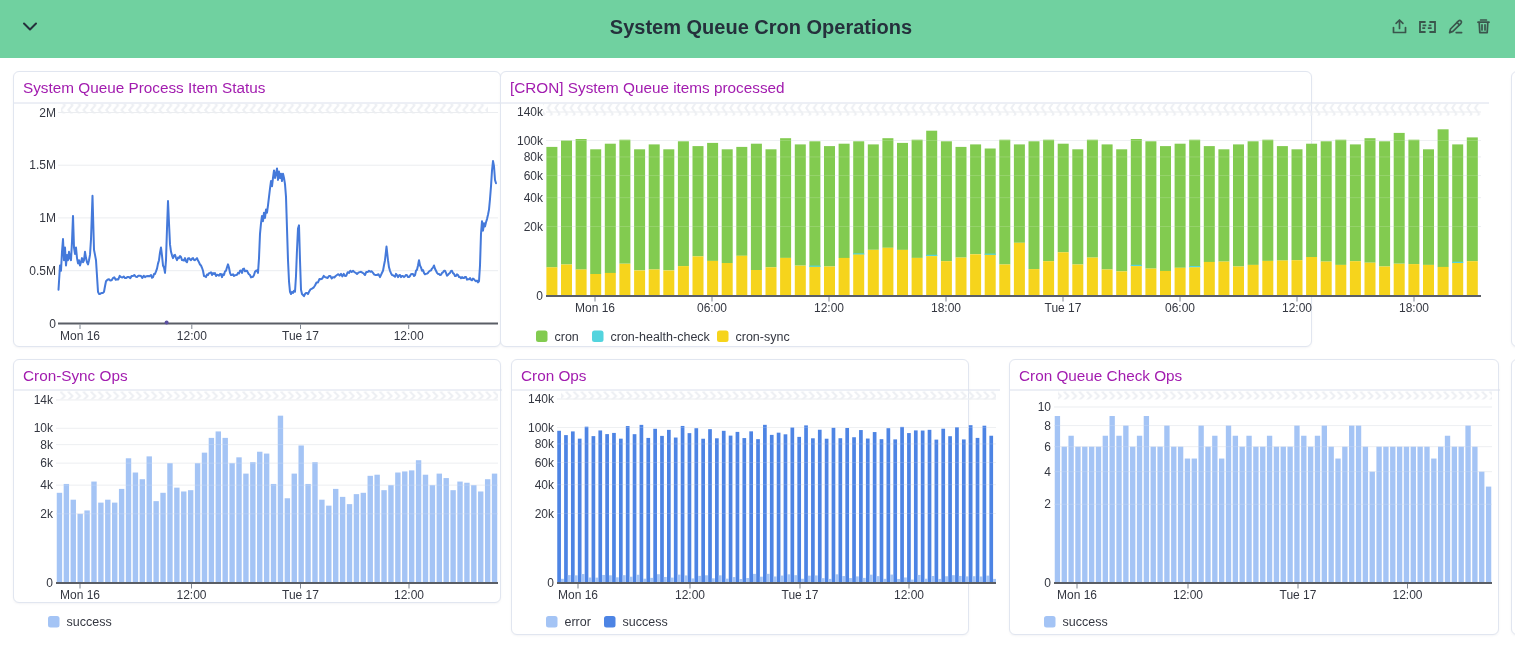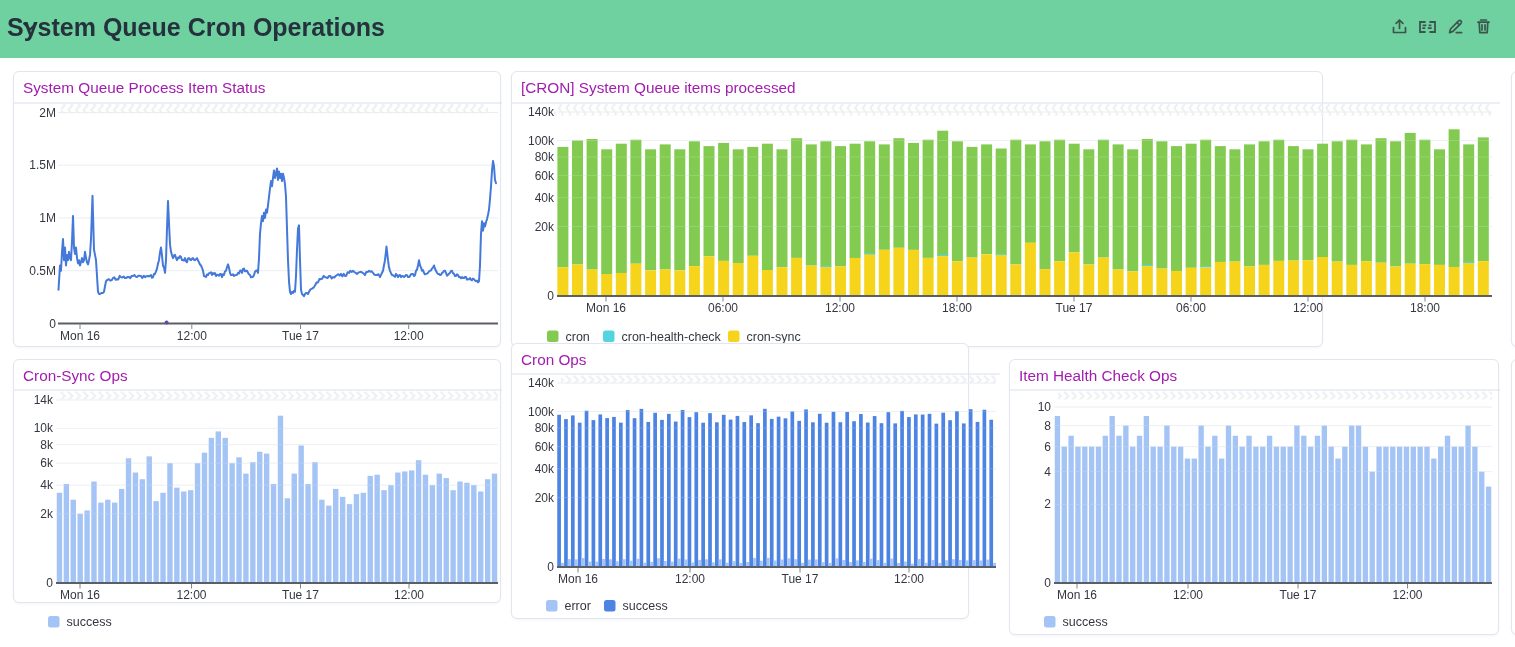--- a/index.html
+++ b/index.html
@@ -1,18 +1,18 @@
 <!DOCTYPE html>
 <html><head><meta charset="utf-8"><style>
 * { margin:0; padding:0; box-sizing:border-box; }
 html,body { width:1515px; height:647px; overflow:hidden; background:#fff;
   font-family:"Liberation Sans", sans-serif; }
 .header { position:absolute; left:0; top:0; width:1515px; height:58px; background:#70d1a0; }
 .htitle { position:absolute; left:0; top:0; width:1515px; height:58px; line-height:55px;
-  font-size:25px; font-weight:700; padding-left:7px; color:#25313c; }
+  text-align:center; font-size:20px; font-weight:700; padding-left:7px; color:#25313c; }
 .panel { position:absolute; background:#fff; border:1px solid #e1e6f0; border-radius:6px;
   box-shadow:0 1px 2px rgba(110,120,140,0.08); }
 .ptitle { position:absolute; top:7px; font-size:15.3px; line-height:17px; color:#a21caf; }
 </style></head>
 <body>
 <svg width="0" height="0" style="position:absolute">
   <defs>
     <pattern id="hatchA" width="7.6" height="9.5" patternUnits="userSpaceOnUse">
       <path d="M1.2 0 L5.3 4.75 L1.2 9.5" stroke="#edeff3" stroke-width="2" fill="none" stroke-linejoin="round" stroke-linecap="round"></path>
     </pattern>
@@ -66,21 +66,21 @@
 <line x1="177.8" y1="252.5" x2="177.8" y2="257.0" stroke="#7f8691" stroke-width="1"></line>
 <text x="177.8" y="268.0" font-size="12" text-anchor="middle" fill="#343741" font-weight="400">12:00</text>
 <line x1="286.5" y1="252.5" x2="286.5" y2="257.0" stroke="#7f8691" stroke-width="1"></line>
 <text x="286.5" y="268.0" font-size="12" text-anchor="middle" fill="#343741" font-weight="400">Tue 17</text>
 <line x1="394.7" y1="252.5" x2="394.7" y2="257.0" stroke="#7f8691" stroke-width="1"></line>
 <text x="394.7" y="268.0" font-size="12" text-anchor="middle" fill="#343741" font-weight="400">12:00</text>
 <polyline points="44.5,217.7 46.0,193.5 47.0,198.8 48.0,179.8 49.0,167.1 50.0,188.2 51.0,175.5 52.0,193.5 53.0,182.9 54.0,188.2 55.0,179.8 56.0,186.1 57.0,188.2 58.0,169.2 59.0,143.9 60.0,175.5 61.0,181.9 62.0,175.5 63.0,186.1 64.0,191.4 65.0,188.2 66.0,193.5 67.0,190.3 68.0,186.1 69.0,190.3 70.0,188.2 71.0,179.8 72.0,186.1 73.0,190.3 74.0,192.4 75.0,188.2 76.0,182.9 77.0,167.1 78.5,123.8 80.0,177.7 81.0,182.9 82.0,188.2 83.0,204.0 84.0,219.8 85.0,221.9 86.0,222.0 87.0,221.3 88.0,220.9 89.0,220.9 90.0,219.8 91.0,214.2 92.0,209.3 93.5,207.8 95.0,207.2 96.3,208.5 97.7,208.3 99.0,206.1 100.3,205.2 101.7,207.8 103.0,207.2 104.3,207.5 105.7,203.9 107.0,205.1 108.3,205.5 109.7,204.5 111.0,206.1 112.3,205.9 113.7,204.9 115.0,205.1 116.3,206.1 117.7,203.9 119.0,204.0 120.3,203.0 121.7,204.6 123.0,205.1 124.3,203.8 125.7,203.7 127.0,204.0 128.3,206.0 129.7,203.7 131.0,205.1 132.5,204.2 134.0,204.0 135.5,204.3 137.0,203.0 138.0,205.8 139.0,205.1 140.0,202.1 141.0,201.9 142.0,199.4 143.0,196.6 144.0,191.6 145.0,188.2 146.0,180.4 147.0,175.5 148.0,183.7 149.0,193.5 150.0,195.6 151.0,200.9 152.0,188.2 153.0,156.6 154.0,129.1 155.0,151.3 156.0,172.4 157.0,179.8 158.0,183.3 159.0,186.1 160.0,183.4 161.0,182.9 162.0,185.8 163.0,188.2 164.0,185.5 165.0,186.1 166.0,184.1 167.0,185.0 168.0,188.1 169.0,188.2 170.0,188.5 171.0,186.1 172.0,189.3 173.0,190.3 174.0,186.4 175.0,186.1 176.0,187.4 177.0,188.2 178.0,186.7 179.0,186.1 180.0,187.9 181.0,188.2 182.0,187.1 183.0,186.1 184.0,188.6 185.0,190.3 186.0,192.5 187.0,193.5 188.0,195.8 189.0,198.8 190.0,204.0 191.0,204.2 192.0,205.1 193.0,202.5 194.0,203.0 195.0,201.2 196.0,200.9 197.0,200.3 198.0,203.0 199.0,201.1 200.0,201.9 201.0,201.1 202.0,204.0 203.0,202.8 204.0,203.0 205.0,203.7 206.0,201.9 207.0,202.1 208.0,205.1 209.0,202.3 210.0,203.0 211.0,199.3 212.0,198.8 213.0,195.3 214.0,192.4 215.0,195.8 216.0,200.9 217.0,203.0 218.0,203.0 219.0,202.2 220.0,204.0 221.0,203.2 222.0,203.0 223.0,202.7 224.0,200.9 225.0,201.5 226.0,198.8 227.0,198.5 228.0,200.9 229.0,196.9 230.0,196.6 231.0,199.3 232.0,198.8 233.0,198.7 234.0,200.9 235.0,202.3 236.0,203.0 237.0,205.4 238.0,205.1 239.0,204.8 240.0,203.0 241.0,199.8 242.0,198.8 243.0,198.4 244.0,200.9 245.0,186.1 246.0,161.8 247.0,151.3 248.0,143.9 249.0,149.2 250.0,140.7 251.0,146.0 252.0,137.6 253.0,140.7 254.0,133.3 255.0,124.9 256.0,116.5 257.0,109.1 258.0,114.3 259.0,105.9 260.0,98.5 261.0,105.9 262.0,101.7 263.0,96.4 264.0,108.0 265.0,99.6 266.0,105.9 267.0,101.7 268.0,109.1 269.0,101.7 270.0,105.9 271.0,112.2 272.0,124.9 273.0,156.6 274.0,188.2 275.0,209.3 276.0,219.8 277.0,222.0 278.0,219.8 279.0,220.9 280.0,218.8 281.0,219.8 282.0,204.0 283.0,177.7 284.0,156.6 285.0,153.4 286.0,188.2 287.0,217.7 288.0,222.0 289.0,223.0 290.0,224.2 291.0,222.0 292.0,221.0 293.0,220.9 294.0,222.1 295.0,219.8 296.5,217.4 298.0,216.7 299.5,215.7 301.0,213.5 302.5,210.5 304.0,210.4 305.5,206.9 307.0,207.2 308.3,206.5 309.7,203.9 311.0,205.1 312.3,205.5 313.7,206.0 315.0,204.0 316.3,204.0 317.7,206.5 319.0,205.1 320.3,205.5 321.7,204.0 323.0,203.0 324.3,202.2 325.7,203.6 327.0,201.9 328.3,204.4 329.7,201.9 331.0,204.0 332.3,203.7 333.7,200.2 335.0,200.9 336.3,198.7 337.7,199.9 339.0,198.8 340.3,200.0 341.7,200.8 343.0,201.9 344.3,200.7 345.7,200.1 347.0,199.8 348.3,200.6 349.7,201.5 351.0,203.0 352.3,199.9 353.7,200.1 355.0,198.8 356.3,199.7 357.7,199.3 359.0,200.9 360.3,202.6 361.7,203.0 363.0,203.0 364.5,202.2 366.0,205.1 367.5,201.8 369.0,198.8 370.0,193.3 371.0,188.2 372.5,174.5 374.0,188.2 375.0,195.3 376.0,198.8 377.0,201.2 378.0,203.0 379.0,203.2 380.0,204.0 381.0,204.8 382.0,201.9 383.0,203.1 384.0,205.1 385.0,203.5 386.0,203.0 387.0,205.2 388.0,204.0 389.0,204.1 390.0,205.1 391.0,204.2 392.0,203.0 393.0,203.3 394.0,205.1 395.0,205.1 396.0,204.0 397.0,202.2 398.0,201.9 399.0,202.1 400.0,204.0 401.0,203.2 402.0,198.8 403.0,197.8 404.0,193.5 405.0,188.2 406.0,193.5 407.0,195.4 408.0,198.8 409.0,198.0 410.0,200.9 411.0,202.3 412.0,201.9 413.0,201.6 414.0,200.9 415.0,199.5 416.0,198.8 417.0,198.4 418.0,196.6 419.0,195.6 420.0,193.5 421.0,196.8 422.0,198.8 423.0,200.8 424.0,201.9 425.0,202.1 426.0,203.0 427.0,202.7 428.0,200.9 429.0,200.3 430.0,198.8 431.0,198.8 432.0,200.9 433.0,203.7 434.0,203.0 435.0,201.7 436.0,200.9 437.0,198.9 438.0,198.8 439.0,201.1 440.0,201.9 441.0,204.0 442.0,204.0 443.0,202.3 444.0,203.0 445.0,205.0 446.0,205.1 447.0,206.3 448.0,205.1 449.0,205.9 450.0,206.1 451.0,204.9 452.0,205.1 453.0,207.6 454.0,207.2 455.0,207.3 456.0,206.1 457.0,207.8 458.0,208.2 459.0,206.5 460.0,207.2 461.0,208.5 462.0,209.3 463.0,208.5 464.0,210.4 465.0,209.3 466.0,193.5 467.0,161.8 468.0,149.2 469.0,158.7 470.0,151.3 471.0,154.4 472.0,150.2 473.0,147.1 474.0,142.8 475.0,137.6 476.0,127.0 477.0,114.3 478.0,98.5 479.0,89.0 480.0,94.3 481.0,108.0 482.0,111.2" fill="none" stroke="#4479da" stroke-width="2" stroke-linejoin="round" stroke-linecap="round"></polyline>
 <circle cx="152.6" cy="250.5" r="2" fill="#5a4fa0"></circle>
   </svg>
 </div>
-<div class="panel" style="left:511px;top:71px;width:812px;height:276px">
+<div class="panel" style="left:500px;top:71px;width:812px;height:276px">
   <div class="ptitle" style="left:9px">[CRON] System Queue items processed</div>
   <svg width="988" height="276" viewBox="0 0 988 276" style="position:absolute;left:0;top:0" font-family="&quot;Liberation Sans&quot;, sans-serif">
 <line x1="0" y1="31" x2="988" y2="31" stroke="#dadfec" stroke-width="1"></line>
 <rect x="42.0" y="31.6" width="938.0" height="12.0" fill="url(#hatchB)"></rect>
 <line x1="45.0" y1="40.02" x2="980.0" y2="40.02" stroke="#ebedf0" stroke-width="1"></line>
 <text x="42.0" y="44.0" font-size="12" text-anchor="end" fill="#343741" font-weight="400">140k</text>
 <line x1="45.0" y1="68.51" x2="980.0" y2="68.51" stroke="#ebedf0" stroke-width="1"></line>
 <text x="42.0" y="72.5" font-size="12" text-anchor="end" fill="#343741" font-weight="400">100k</text>
 <line x1="45.0" y1="84.93" x2="980.0" y2="84.93" stroke="#ebedf0" stroke-width="1"></line>
 <text x="42.0" y="88.9" font-size="12" text-anchor="end" fill="#343741" font-weight="400">80k</text>
@@ -351,21 +351,21 @@
 <line x1="177.5" y1="224.0" x2="177.5" y2="228.5" stroke="#7f8691" stroke-width="1"></line>
 <text x="177.5" y="239.0" font-size="12" text-anchor="middle" fill="#343741" font-weight="400">12:00</text>
 <line x1="286.5" y1="224.0" x2="286.5" y2="228.5" stroke="#7f8691" stroke-width="1"></line>
 <text x="286.5" y="239.0" font-size="12" text-anchor="middle" fill="#343741" font-weight="400">Tue 17</text>
 <line x1="395.0" y1="224.0" x2="395.0" y2="228.5" stroke="#7f8691" stroke-width="1"></line>
 <text x="395.0" y="239.0" font-size="12" text-anchor="middle" fill="#343741" font-weight="400">12:00</text>
 <rect x="34.0" y="256.0" width="11.5" height="11.5" rx="2.5" fill="#a4c4f5"></rect>
       <text x="52.5" y="266.2" font-size="12.5" text-anchor="start" fill="#343741" font-weight="400">success</text>
   </svg>
 </div>
-<div class="panel" style="left:511px;top:343px;width:458px;height:276px">
+<div class="panel" style="left:511px;top:359px;width:458px;height:276px">
   <div class="ptitle" style="left:9px">Cron Ops</div>
   <svg width="488" height="276" viewBox="0 0 488 276" style="position:absolute;left:0;top:0" font-family="&quot;Liberation Sans&quot;, sans-serif">
 <line x1="0" y1="30" x2="488" y2="30" stroke="#dadfec" stroke-width="1"></line>
 <rect x="49.0" y="31.5" width="435.0" height="8.0" fill="url(#hatchC)"></rect>
 <line x1="45.0" y1="39.02" x2="484.0" y2="39.02" stroke="#ebedf0" stroke-width="1"></line>
 <text x="42.0" y="43.0" font-size="12" text-anchor="end" fill="#343741" font-weight="400">140k</text>
 <line x1="45.0" y1="67.51" x2="484.0" y2="67.51" stroke="#ebedf0" stroke-width="1"></line>
 <text x="42.0" y="71.5" font-size="12" text-anchor="end" fill="#343741" font-weight="400">100k</text>
 <line x1="45.0" y1="83.93" x2="484.0" y2="83.93" stroke="#ebedf0" stroke-width="1"></line>
 <text x="42.0" y="87.9" font-size="12" text-anchor="end" fill="#343741" font-weight="400">80k</text>
@@ -519,21 +519,21 @@
 <text x="288.0" y="239.0" font-size="12" text-anchor="middle" fill="#343741" font-weight="400">Tue 17</text>
 <line x1="397.0" y1="224.0" x2="397.0" y2="228.5" stroke="#7f8691" stroke-width="1"></line>
 <text x="397.0" y="239.0" font-size="12" text-anchor="middle" fill="#343741" font-weight="400">12:00</text>
 <rect x="34.0" y="256.0" width="11.5" height="11.5" rx="2.5" fill="#a4c4f5"></rect>
       <text x="52.5" y="266.2" font-size="12.5" text-anchor="start" fill="#343741" font-weight="400">error</text>
 <rect x="92.0" y="256.0" width="11.5" height="11.5" rx="2.5" fill="#4d84e4"></rect>
       <text x="110.5" y="266.2" font-size="12.5" text-anchor="start" fill="#343741" font-weight="400">success</text>
   </svg>
 </div>
 <div class="panel" style="left:1009px;top:359px;width:490px;height:276px">
-  <div class="ptitle" style="left:9px">Item Health Check Ops</div>
+  <div class="ptitle" style="left:9px">Cron Queue Check Ops</div>
   <svg width="490" height="276" viewBox="0 0 490 276" style="position:absolute;left:0;top:0" font-family="&quot;Liberation Sans&quot;, sans-serif">
 <line x1="0" y1="30" x2="490" y2="30" stroke="#dadfec" stroke-width="1"></line>
 <rect x="48.0" y="31.5" width="434.0" height="8.0" fill="url(#hatchC)"></rect>
 <line x1="44.0" y1="46.99" x2="482.0" y2="46.99" stroke="#ebedf0" stroke-width="1"></line>
 <text x="41.0" y="51.0" font-size="12" text-anchor="end" fill="#343741" font-weight="400">10</text>
 <line x1="44.0" y1="65.57" x2="482.0" y2="65.57" stroke="#ebedf0" stroke-width="1"></line>
 <text x="41.0" y="69.6" font-size="12" text-anchor="end" fill="#343741" font-weight="400">8</text>
 <line x1="44.0" y1="86.66" x2="482.0" y2="86.66" stroke="#ebedf0" stroke-width="1"></line>
 <text x="41.0" y="90.7" font-size="12" text-anchor="end" fill="#343741" font-weight="400">6</text>
 <line x1="44.0" y1="111.68" x2="482.0" y2="111.68" stroke="#ebedf0" stroke-width="1"></line>

